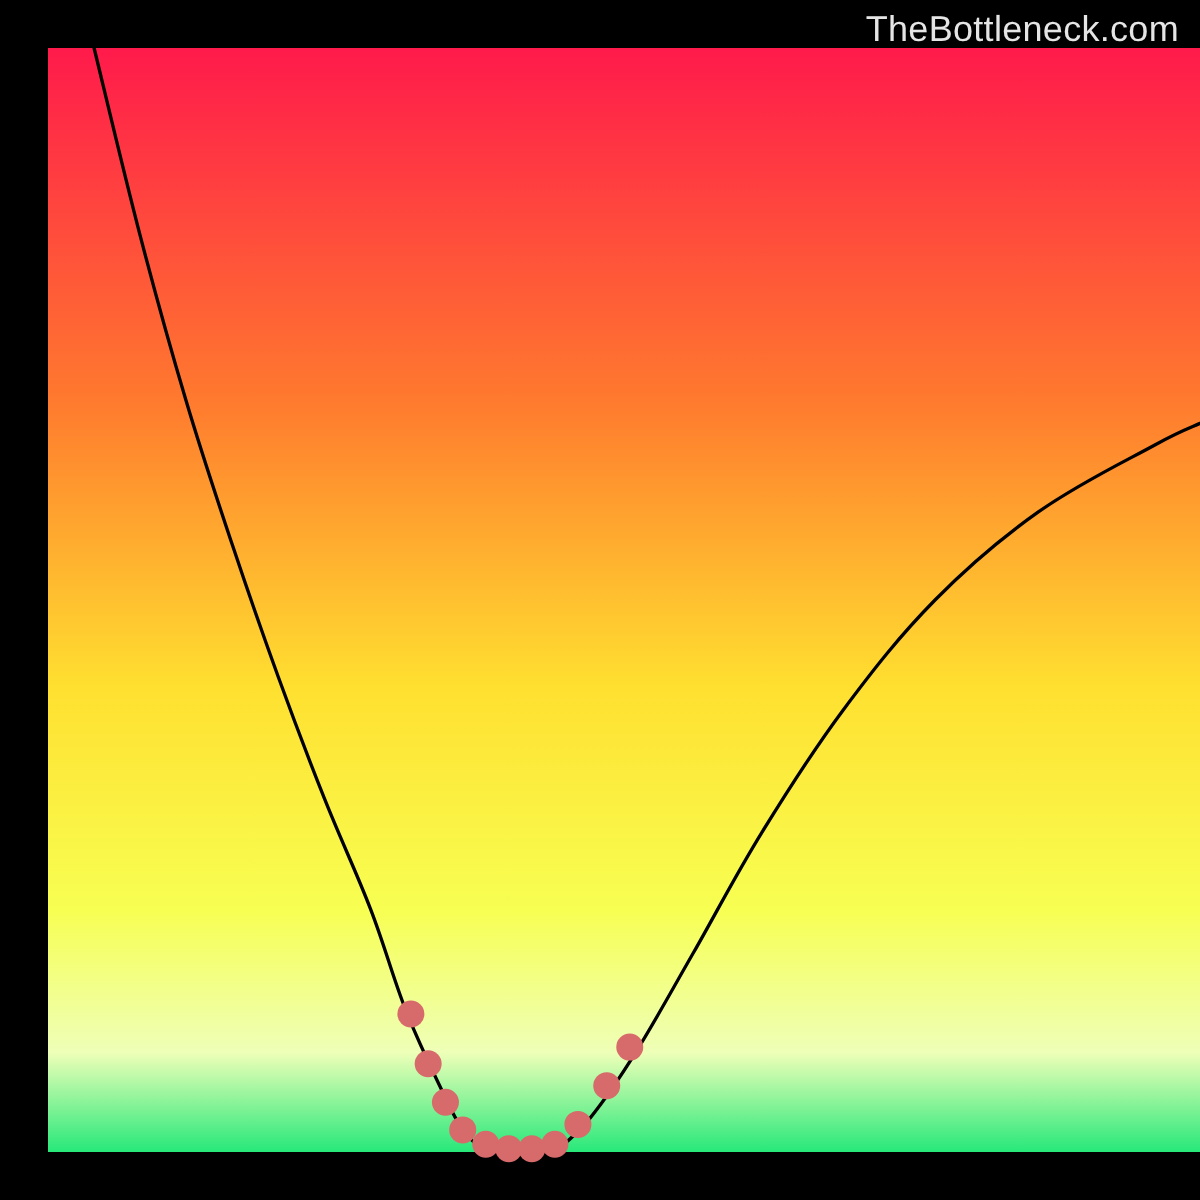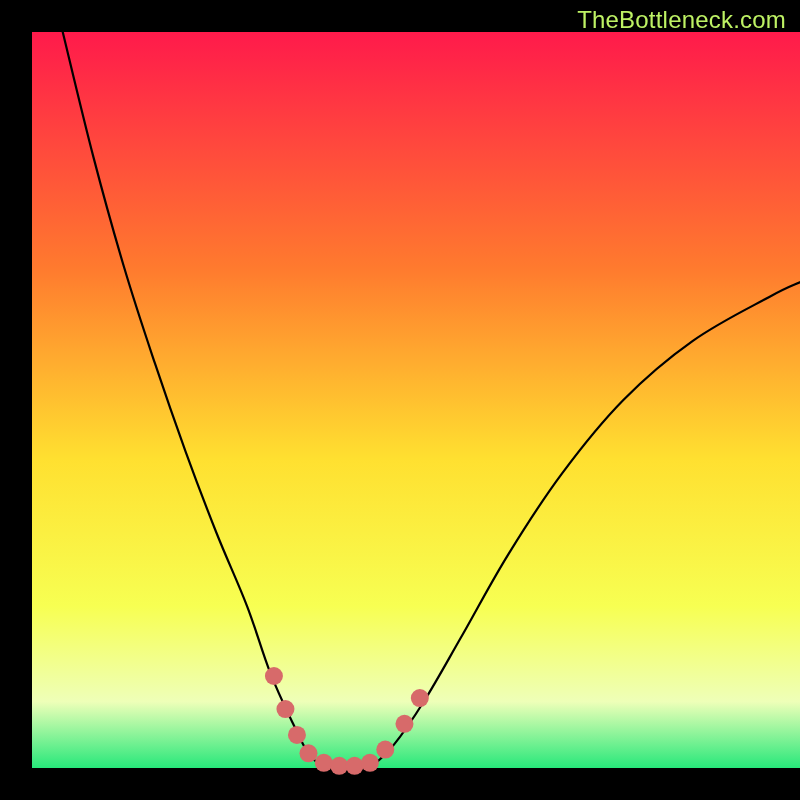--- a/index.html
+++ b/index.html
@@ -14,21 +14,21 @@
   .frame {
     position: relative;
     width: 800px;
     height: 800px;
     background: #000;
   }
   .watermark {
     position: absolute;
     top: 6px;
     right: 14px;
-    color: #bef264;
+    color: #e5e5e5;
     font-size: 24px;
     font-weight: 500;
     letter-spacing: 0.2px;
     z-index: 5;
   }
   svg {
     display: block;
   }
 </style>
 </head>

